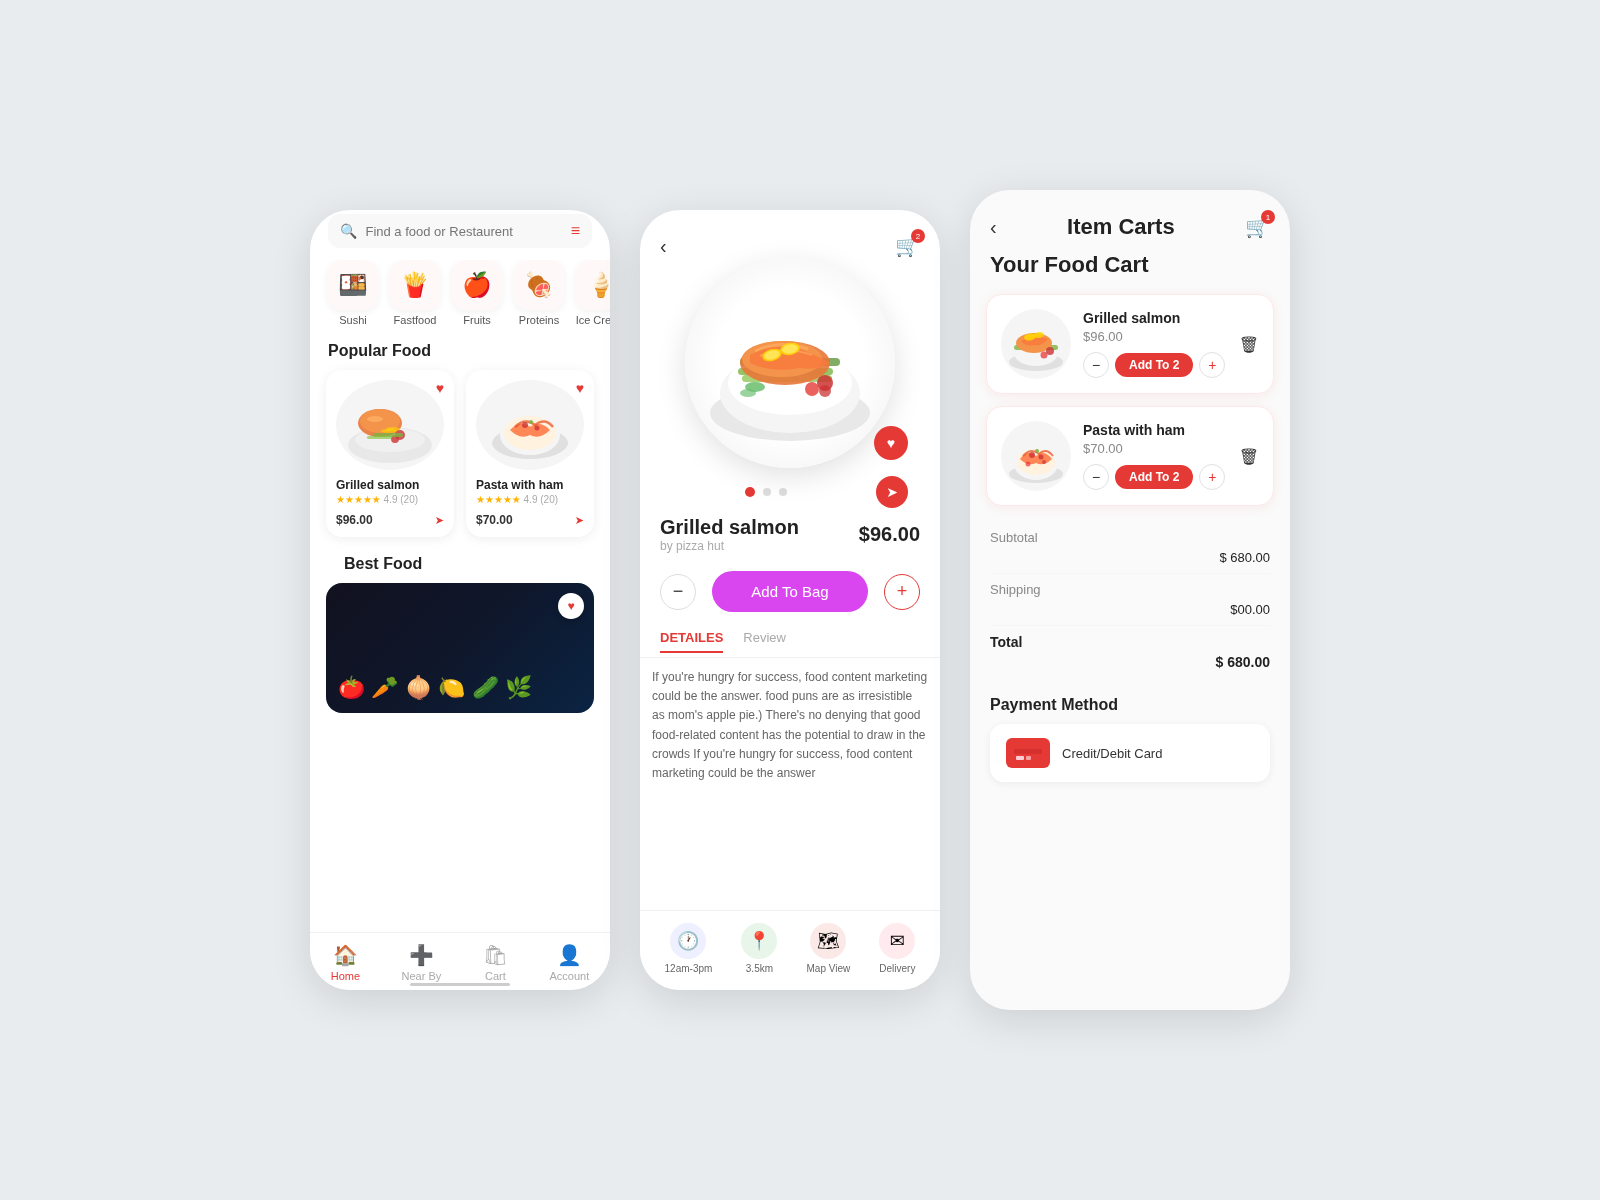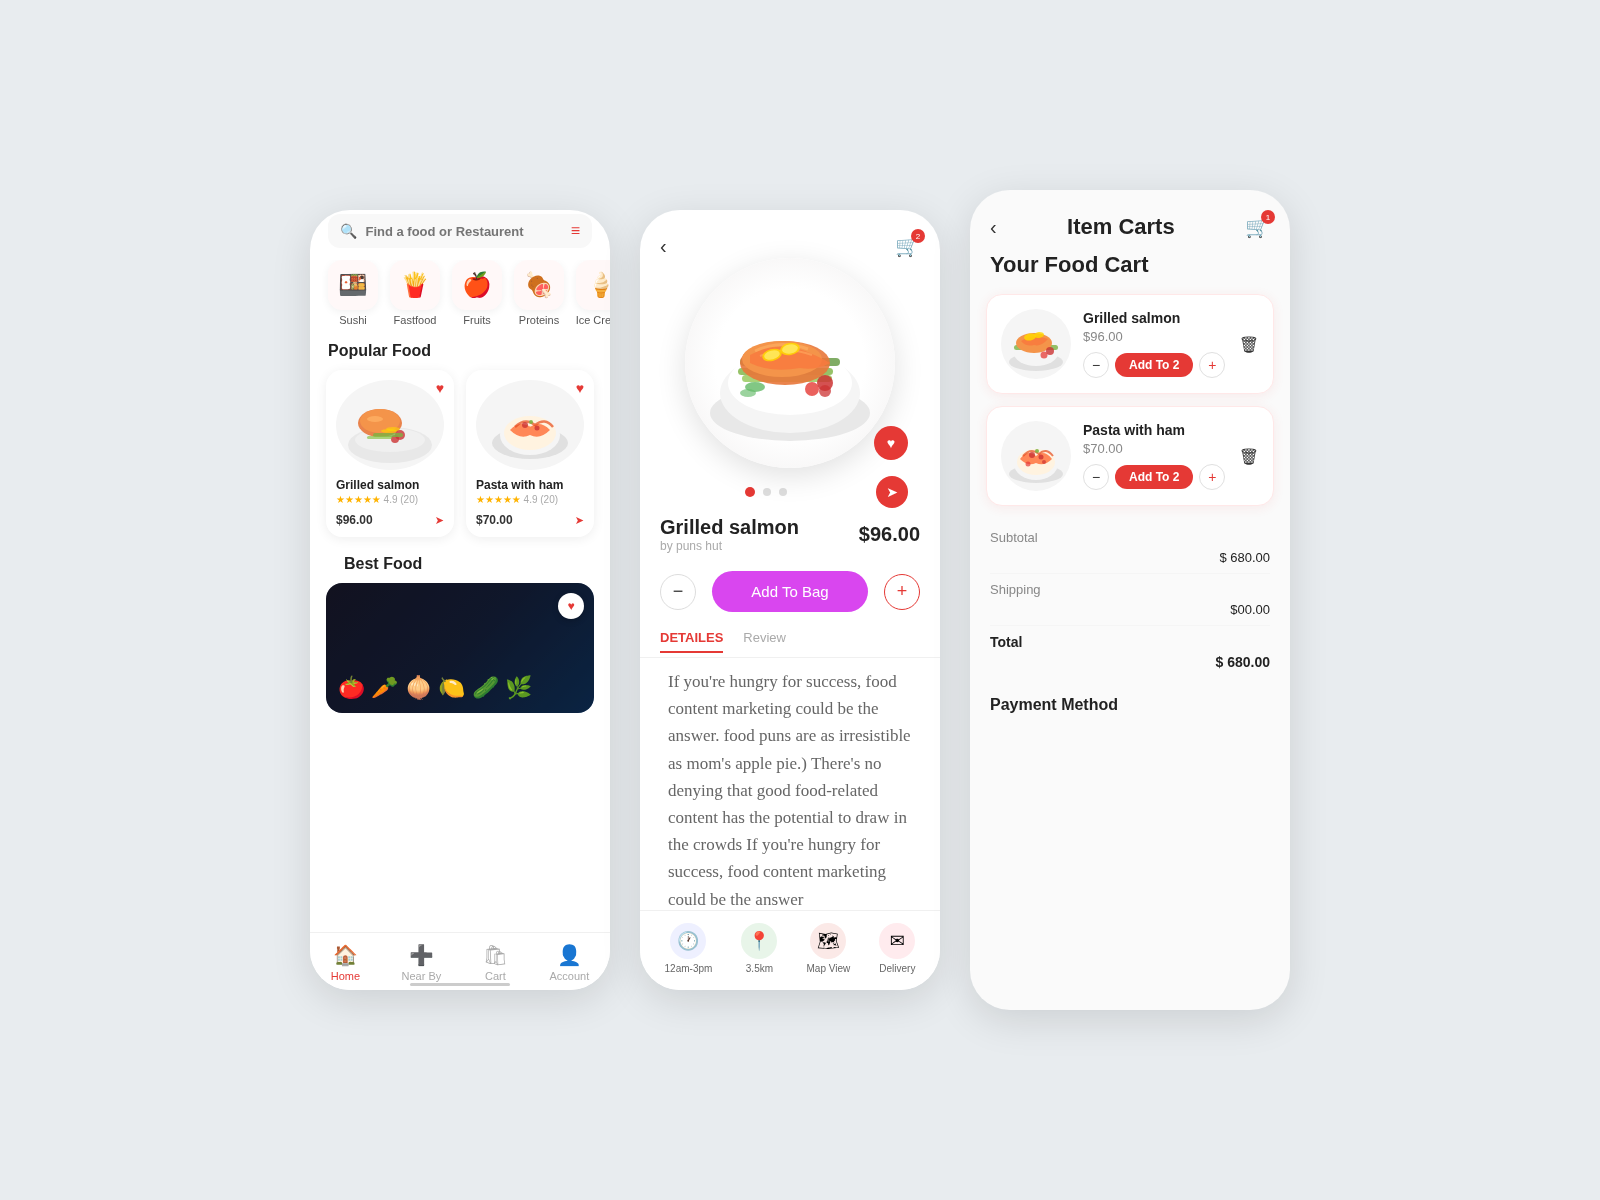--- a/index.html
+++ b/index.html
@@ -48,21 +48,21 @@
     }
     .search-bar {
       display: flex; align-items: center;
       margin: 4px 18px 12px;
       background: #f8f8f8; border-radius: 12px;
       padding: 8px 12px; gap: 8px;
     }
     .search-icon { color: #e53935; font-size: 14px; }
     .search-input {
       border: none; background: transparent;
-      font-size: 13px; color: #b91c1c; outline: none; flex: 1; font-weight: bold;
+      font-size: 13px; color: #b91c1c; outline: none; flex: 1;
     }
     .filter-icon { color: #e53935; font-size: 16px; }
 
     .categories {
       display: flex; gap: 8px; padding: 0 16px 12px;
       overflow-x: auto;
     }
     .category-item {
       display: flex; flex-direction: column; align-items: center; gap: 4px;
       min-width: 54px;
@@ -181,21 +181,21 @@
       font-size: 15px; font-weight: 400; cursor: pointer;
       text-align: center;
     }
     .p2-tabs {
       display: flex; gap: 20px; padding: 8px 20px 4px;
       border-bottom: 1px solid #f0f0f0;
     }
     .tab-item { font-size: 13px; color: #aaa; padding-bottom: 6px; cursor: pointer; }
     .tab-item.active { color: #e53935; border-bottom: 2px solid #e53935; font-weight: 600; }
     .p2-description {
-      padding: 10px 28px; font-size: 17px; color: #666; line-height: 1.6; font-family: Liberation Serif, serif;
+      padding: 10px 12px; font-size: 12px; color: #666; line-height: 1.6;
     }
     .p2-bottom {
       display: flex; justify-content: space-around;
       padding: 12px 10px 16px; border-top: 1px solid #f0f0f0;
       position: absolute; bottom: 0; left: 0; right: 0; background: #fff;
     }
     .p2-bottom-item { display: flex; flex-direction: column; align-items: center; gap: 4px; }
     .p2-bottom-icon {
       width: 36px; height: 36px; border-radius: 50%;
       display: flex; align-items: center; justify-content: center;
@@ -464,21 +464,21 @@
         <div class="dot active"></div>
         <div class="dot"></div>
         <div class="dot"></div>
       </div>
       <div class="p2-location-btn">➤</div>
     </div>
 
     <div class="p2-info">
       <div>
         <div class="p2-food-name">Grilled salmon</div>
-        <div class="p2-food-by">by puns hut</div>
+        <div class="p2-food-by">by pizza hut</div>
       </div>
       <div class="p2-food-price">$96.00</div>
     </div>
 
     <div class="p2-add-row">
       <div class="qty-btn">−</div>
       <button class="add-bag-btn">Add To Bag</button>
       <div class="qty-btn" style="color:#e53935;border-color:#e53935;">+</div>
     </div>
 
@@ -594,16 +594,27 @@
         <span class="summary-value">$00.00</span>
       </div>
       <div class="summary-row summary-total">
         <span class="summary-label">Total</span>
         <span class="summary-value">$ 680.00</span>
       </div>
     </div>
 
     <div class="payment-section">
       <div class="payment-title">Payment Method</div>
+      <div class="payment-card">
+        <div class="payment-card-icon">
+          <svg width="30" height="20" viewBox="0 0 30 20">
+            <rect x="1" y="1" width="28" height="18" rx="3" fill="#e53935"></rect>
+            <rect x="1" y="6" width="28" height="5" fill="#c62828" opacity="0.5"></rect>
+            <rect x="3" y="13" width="8" height="4" rx="1" fill="#ffcdd2"></rect>
+            <rect x="13" y="13" width="5" height="4" rx="1" fill="#ffcdd2" opacity="0.7"></rect>
+          </svg>
+        </div>
+        <span class="payment-card-label">Credit/Debit Card</span>
+      </div>
     </div>
   </div>
 
 </div>
 
 </body></html>

